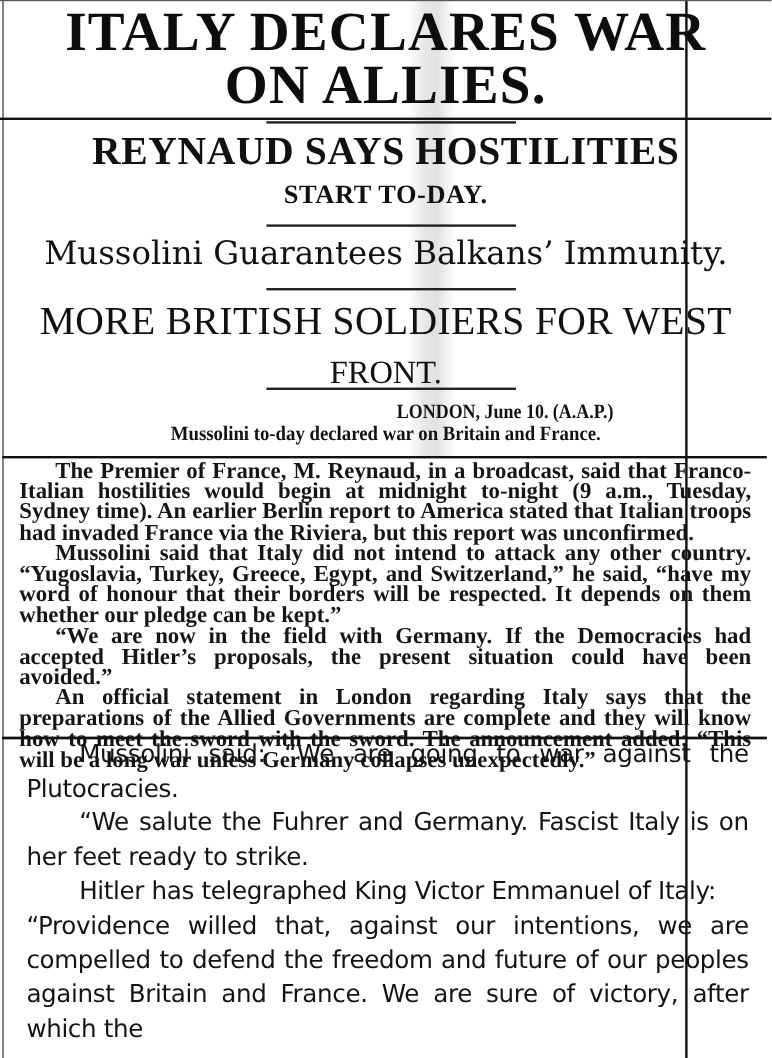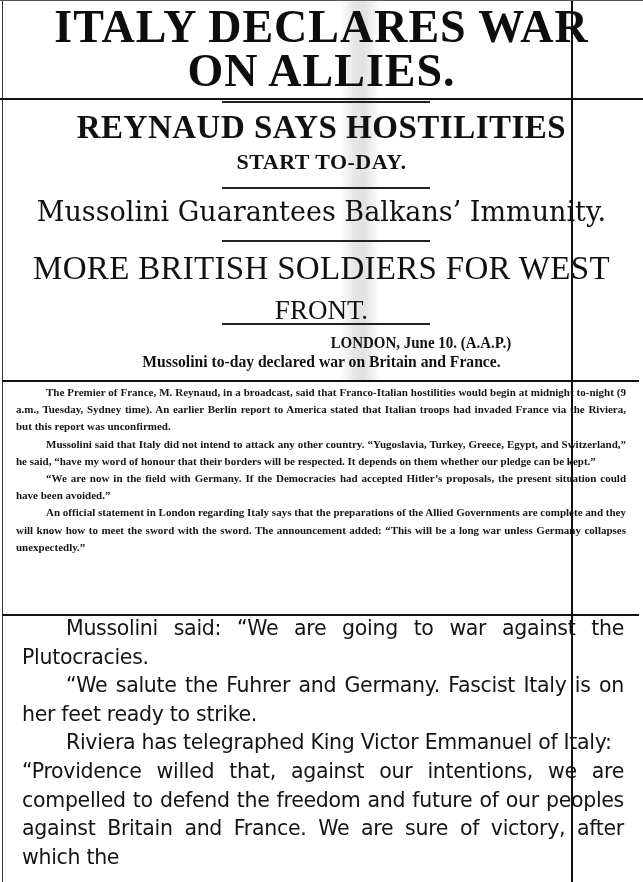--- a/index.html
+++ b/index.html
@@ -29,21 +29,21 @@
   #h4b { top: 284px; font-size: 27px; line-height: 32px; font-weight: normal; margin-top: 10px; }
   .dateline { position: absolute; right: 62px; top: 333px; font-size: 17px; font-weight: bold; font-family: "Liberation Serif", serif; transform: scaleX(0.88); transform-origin: right; }
   .lede { position: absolute; left: 0; width: 643px; top: 352px; text-align: center; font-size: 17px; font-weight: bold; transform: scaleX(0.92); }
   .box-small {
     position: absolute; left: 2px; top: 380px; width: 637px; height: 232px;
     border-top: 2px solid #111; border-bottom: 2px solid #111;
   }
   .small-text {
     position: absolute; left: 16px; top: 384px; width: 610px;
     font-family: "Liberation Serif", serif; font-weight: bold;
-    font-size: 11px; line-height: 17.2px; text-align: justify; color: #151515;
+    font-size: 19px; line-height: 17.2px; text-align: justify; color: #151515;
   }
   .small-text p { margin: 0; text-indent: 30px; }
   .box-large { position: absolute; left: 2px; top: 614px; width: 637px; height: 270px; border-top: 2px solid #111; }
   .large-text {
     position: absolute; left: 22px; top: 614px; width: 602px;
     font-family: "DejaVu Sans", sans-serif; font-size: 20.5px; line-height: 28.6px;
     text-align: justify; color: #141414; letter-spacing: -0.3px;
   }
   .large-text p { margin: 0; text-indent: 44px; }
   .large-text p.noindent { text-indent: 0; }
@@ -80,16 +80,16 @@
     <p>The Premier of France, M. Reynaud, in a broadcast, said that Franco-Italian hostilities would begin at midnight to-night (9 a.m., Tuesday, Sydney time). An earlier Berlin report to America stated that Italian troops had invaded France via the Riviera, but this report was unconfirmed.</p>
     <p>Mussolini said that Italy did not intend to attack any other country. “Yugoslavia, Turkey, Greece, Egypt, and Switzerland,” he said, “have my word of honour that their borders will be respected. It depends on them whether our pledge can be kept.”</p>
     <p>“We are now in the field with Germany. If the Democracies had accepted Hitler’s proposals, the present situation could have been avoided.”</p>
     <p>An official statement in London regarding Italy says that the preparations of the Allied Governments are complete and they will know how to meet the sword with the sword. The announcement added: “This will be a long war unless Germany collapses unexpectedly.”</p>
   </div>
 
   <div class="box-large"></div>
   <div class="large-text">
     <p>Mussolini said: “We are going to war against the Plutocracies.</p>
     <p>“We salute the Fuhrer and Germany. Fascist Italy is on her feet ready to strike.</p>
-    <p>Riviera has telegraphed King Victor Emmanuel of Italy:</p>
+    <p>Hitler has telegraphed King Victor Emmanuel of Italy:</p>
     <p class="noindent">“Providence willed that, against our intentions, we are compelled to defend the freedom and future of our peoples against Britain and France. We are sure of victory, after which the</p>
   </div>
 </div>
 
 </body></html>

